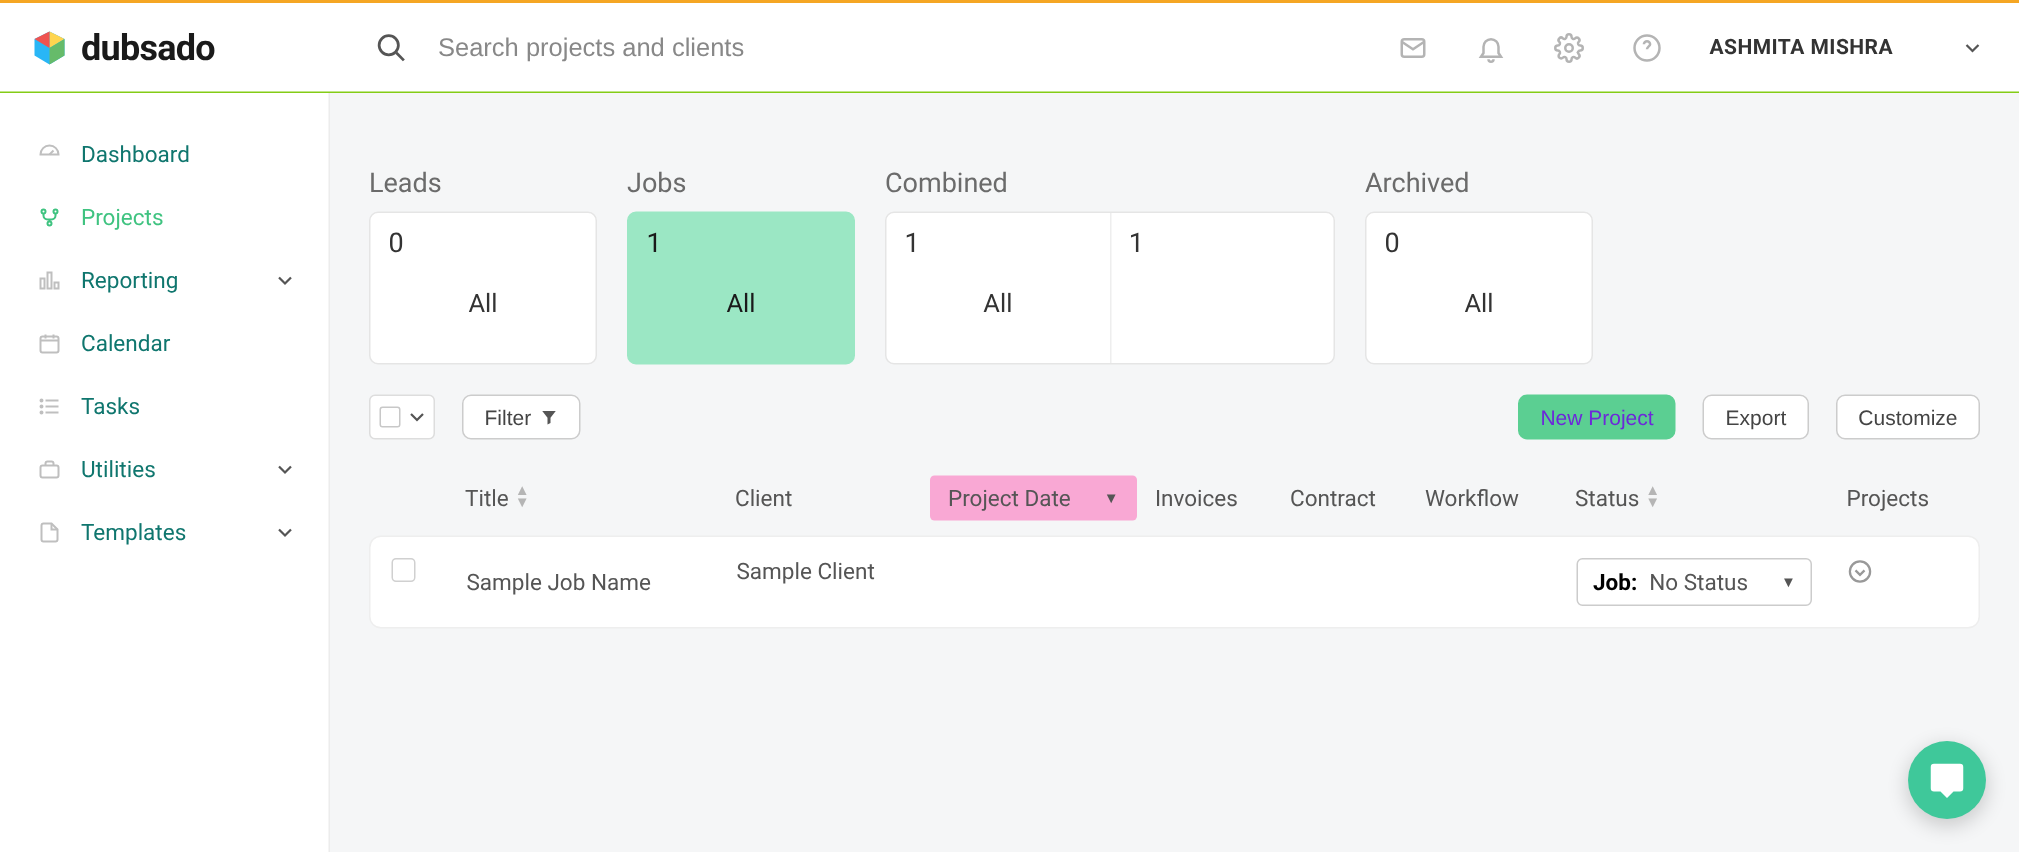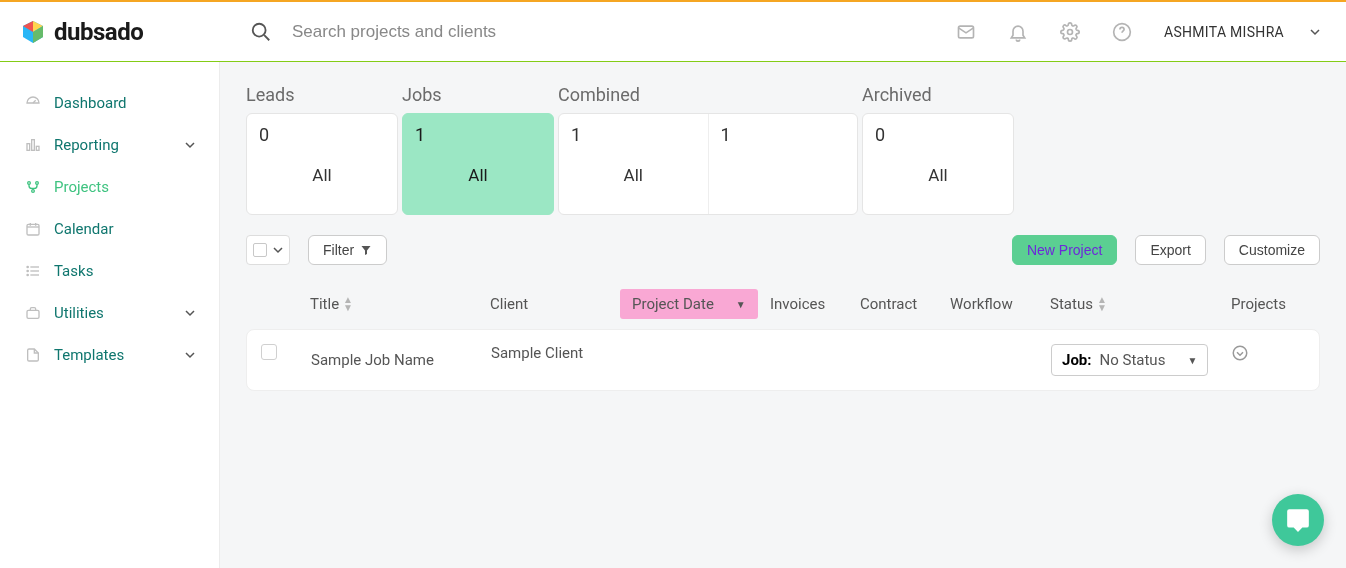--- a/index.html
+++ b/index.html
@@ -49,22 +49,22 @@
   }
   .search-input::placeholder { color: #888; }
   .header-icons {
     display: flex;
     align-items: center;
     gap: 32px;
     padding-right: 20px;
   }
   .header-icon { color: #aaa; cursor: pointer; display:flex; align-items:center; }
   .user-chip {
-    display: flex; align-items: center; gap: 26px; cursor: pointer;
-    color: #333; font-size: 14px; font-weight: 400; letter-spacing: 0.3px;
+    display: flex; align-items: center; gap: 48px; cursor: pointer;
+    color: #333; font-size: 14px; font-weight: 700; letter-spacing: 0.3px;
     padding-right: 6px;
   }
   
   .main-wrap { display: flex; height: calc(100% - 62px); }
   .sidebar {
     width: 220px;
     background: #fff;
     border-right: 1px solid #ececec;
     padding-top: 20px;
   }
@@ -83,22 +83,23 @@
   .nav-ic { width: 18px; display:flex; justify-content:center; color:#bfbfbf; }
   .nav-item.active .nav-ic { color:#3fc380; }
   .content {
     flex: 1;
     padding: 22px 26px;
     overflow: auto;
   }
   
   .summary-row {
     display: flex;
-    gap: 4px;
+    gap: 20px;
     align-items: center;
+    margin-top: 28px;
   }
   .summary-group { display:flex; flex-direction:column; }
   .summary-head {
     color: #6b6b6b; font-size: 18px; margin-bottom: 8px; font-weight: 400;
   }
   .card {
     background: #fff;
     border: 1px solid #e5e5e5;
     border-radius: 6px;
     height: 102px;
@@ -260,46 +261,46 @@
   <div class="sidebar">
     <div class="nav-item">
       <span class="nav-ic">
         <svg width="16" height="16" viewBox="0 0 24 24" fill="none" stroke="currentColor" stroke-width="2">
             <path d="M12 3a9 9 0 00-9 9h18a9 9 0 00-9-9z"></path>
             <line x1="12" y1="12" x2="16" y2="8"></line>
           </svg>
       </span>
       <span>Dashboard</span>
     </div>
-    <div class="nav-item">
-      <span class="nav-ic">
-        <svg width="16" height="16" viewBox="0 0 24 24" fill="none" stroke="currentColor" stroke-width="2">
-            <rect x="3" y="10" width="4" height="10"></rect>
-            <rect x="10" y="4" width="4" height="16"></rect>
-            <rect x="17" y="14" width="4" height="6"></rect>
-          </svg>
-      </span>
-      <span>Reporting</span>
-      <span class="chev">
-        <svg width="10" height="10" viewBox="0 0 10 10">
-            <polyline points="1,3 5,7 9,3" fill="none" stroke="#555" stroke-width="1.5"></polyline>
-          </svg>
-      </span>
-    </div>
     <div class="nav-item active">
       <span class="nav-ic">
         <svg width="16" height="16" viewBox="0 0 24 24" fill="none" stroke="currentColor" stroke-width="2">
             <circle cx="6" cy="6" r="2"></circle>
             <circle cx="18" cy="6" r="2"></circle>
             <circle cx="12" cy="18" r="2"></circle>
             <path d="M6 8v2a4 4 0 004 4h4a4 4 0 004-4V8"></path>
             <line x1="12" y1="14" x2="12" y2="16"></line>
           </svg>
       </span>
       <span>Projects</span>
+    </div>
+    <div class="nav-item">
+      <span class="nav-ic">
+        <svg width="16" height="16" viewBox="0 0 24 24" fill="none" stroke="currentColor" stroke-width="2">
+            <rect x="3" y="10" width="4" height="10"></rect>
+            <rect x="10" y="4" width="4" height="16"></rect>
+            <rect x="17" y="14" width="4" height="6"></rect>
+          </svg>
+      </span>
+      <span>Reporting</span>
+      <span class="chev">
+        <svg width="10" height="10" viewBox="0 0 10 10">
+            <polyline points="1,3 5,7 9,3" fill="none" stroke="#555" stroke-width="1.5"></polyline>
+          </svg>
+      </span>
     </div>
     <div class="nav-item">
       <span class="nav-ic">
         <svg width="16" height="16" viewBox="0 0 24 24" fill="none" stroke="currentColor" stroke-width="2">
             <rect x="3" y="5" width="18" height="16" rx="2"></rect>
             <line x1="3" y1="9" x2="21" y2="9"></line>
             <line x1="8" y1="3" x2="8" y2="7"></line>
             <line x1="16" y1="3" x2="16" y2="7"></line>
           </svg>
       </span>

